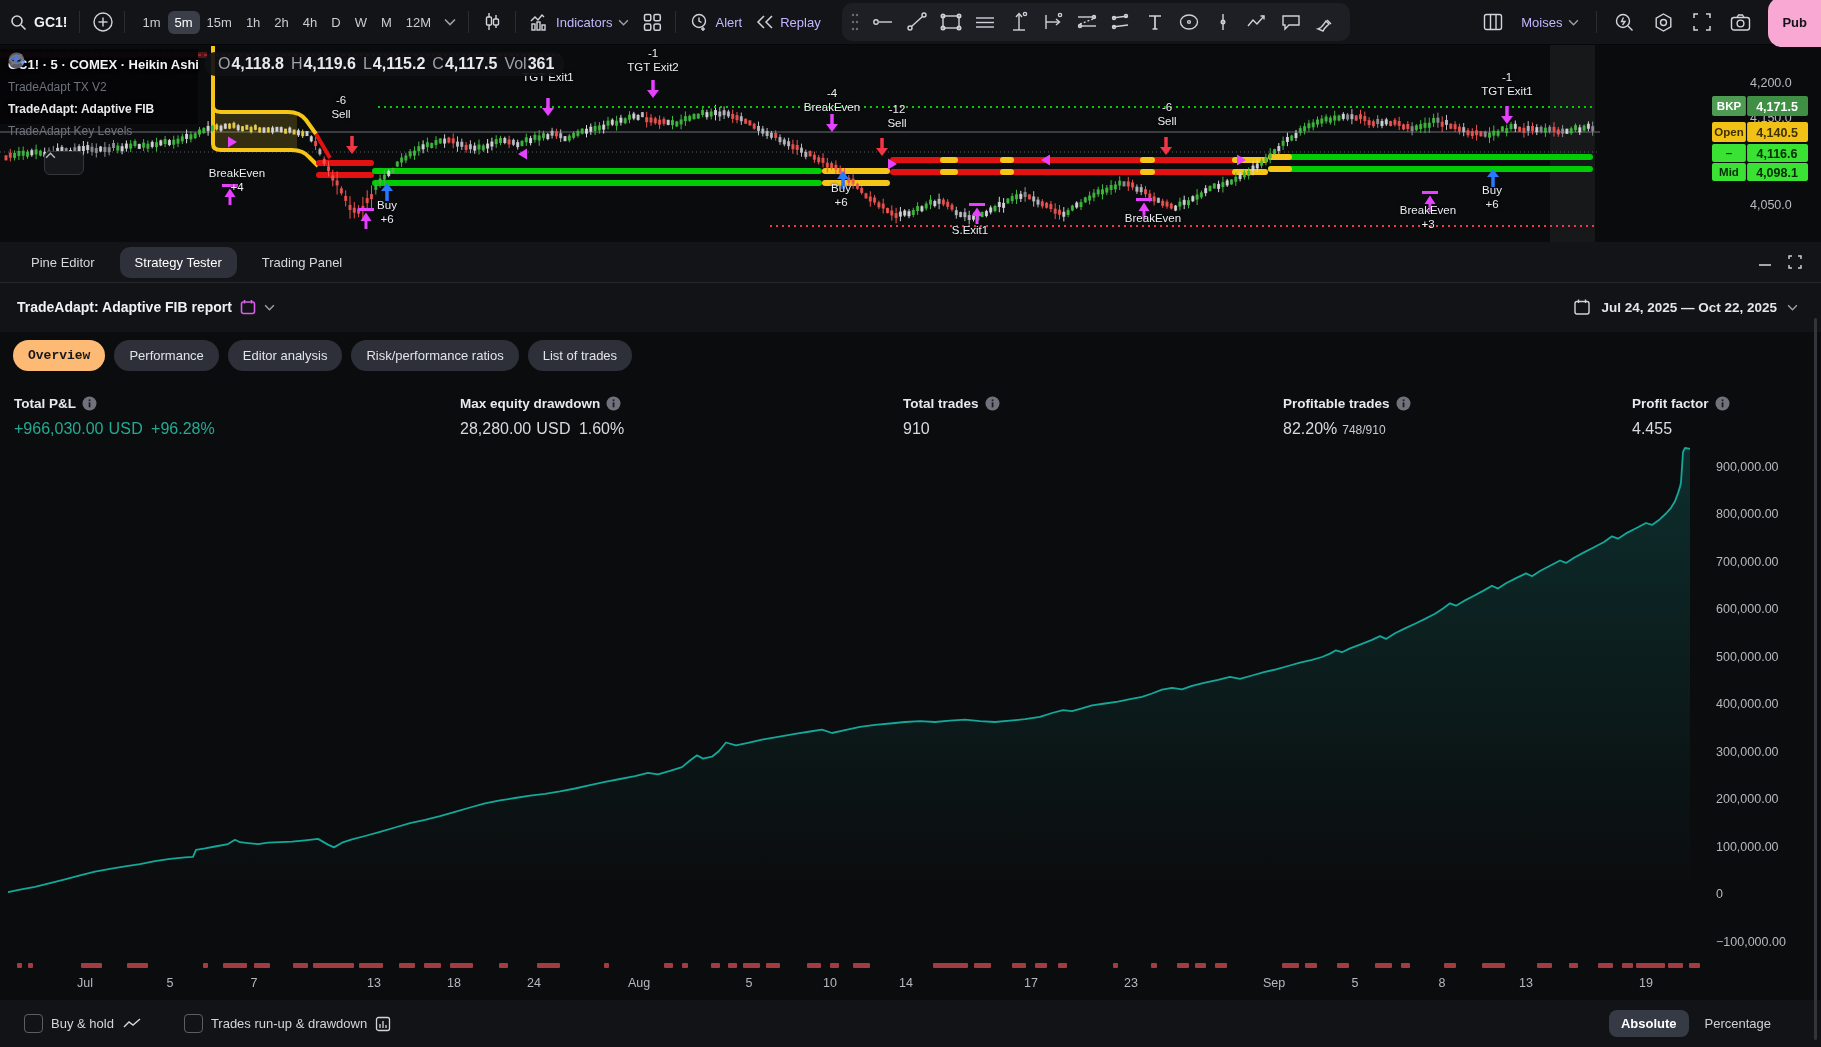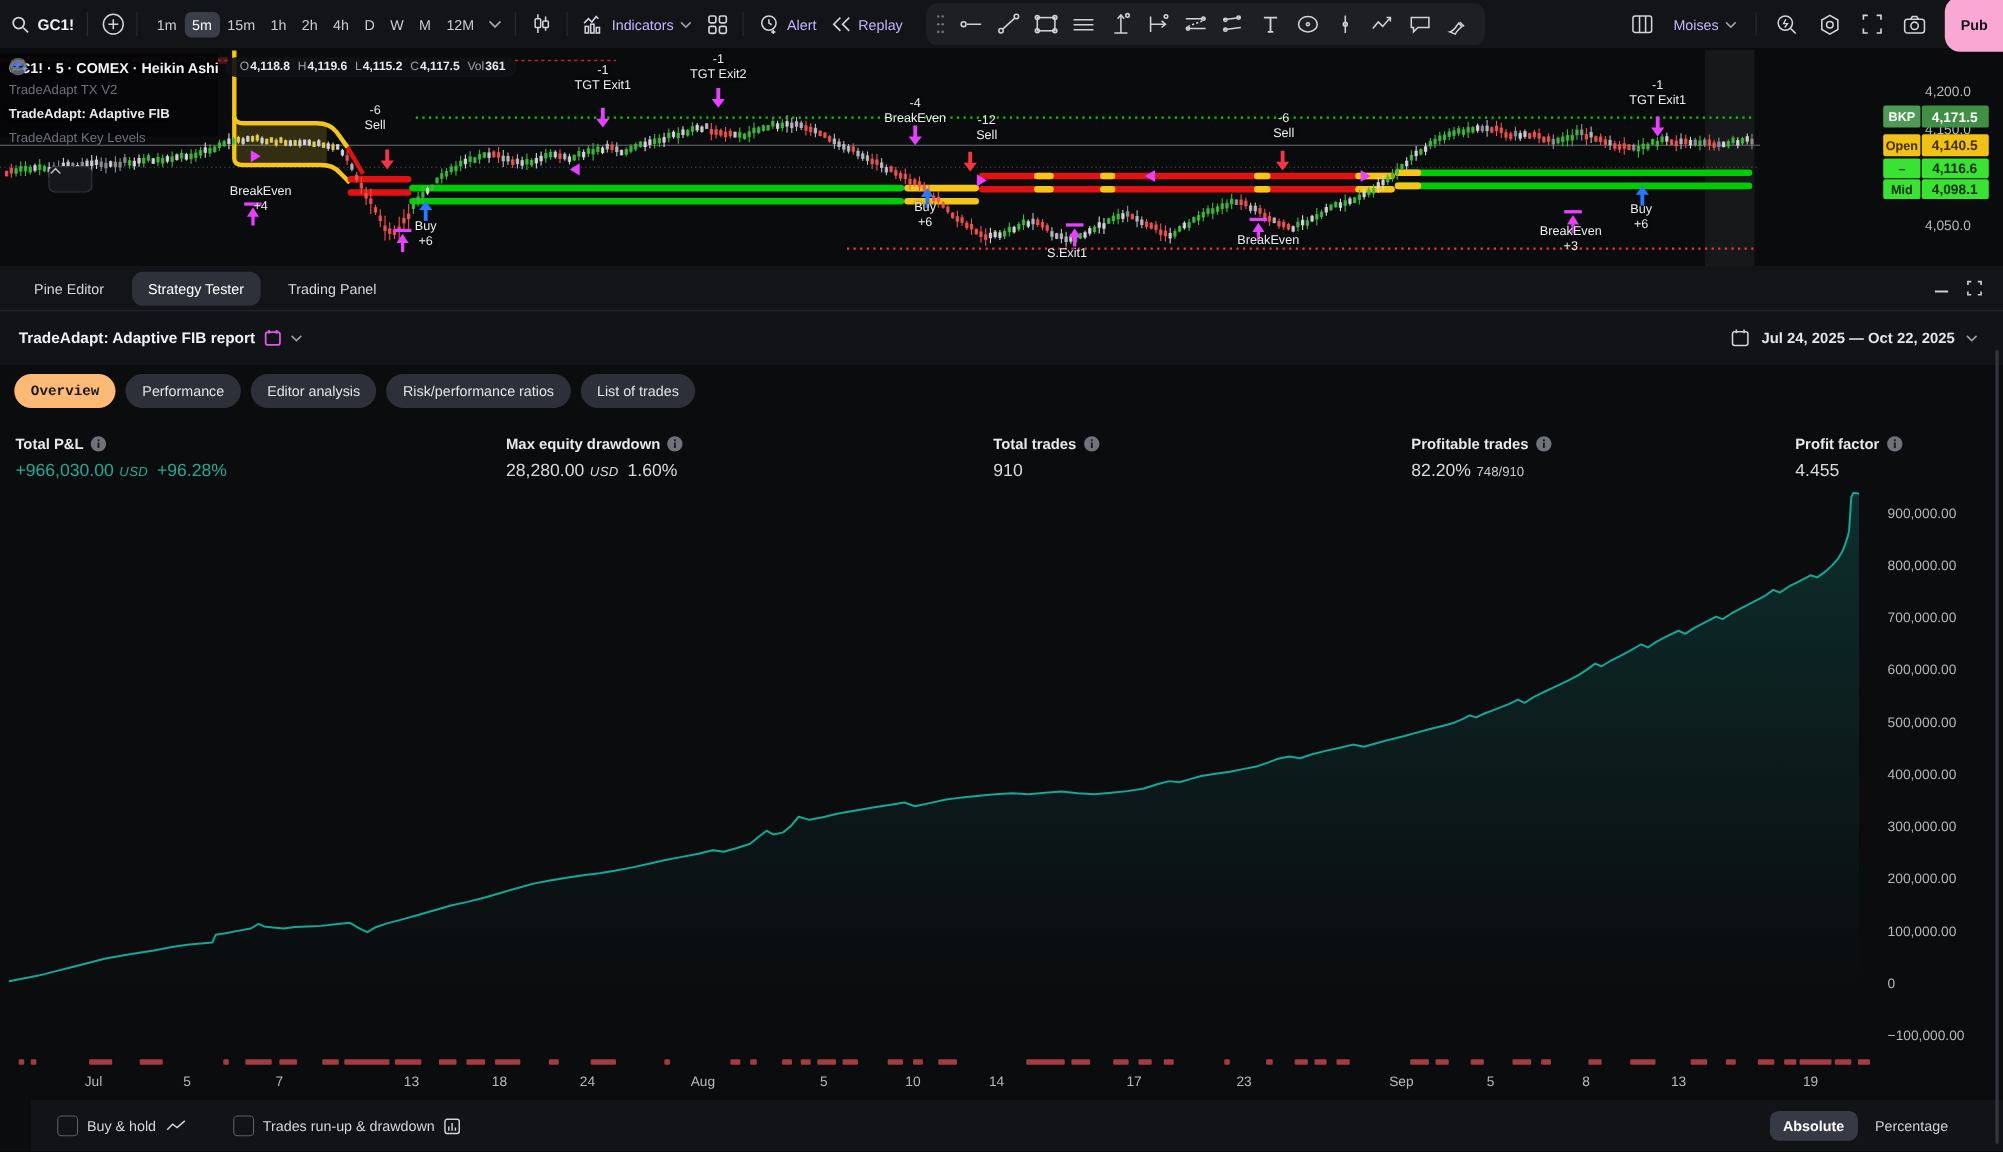--- a/index.html
+++ b/index.html
@@ -24,21 +24,21 @@
   .tb-right{margin-left:auto;display:flex;align-items:center;gap:4px;padding-right:0;}
   .publish{background:#f9a8d4;color:#131418;font-weight:bold;font-size:13px;height:28px;
            display:flex;align-items:center;padding:11px 14px;border-radius:14px 0 0 14px;margin-left:6px;}
   
   .chart-pane{position:absolute;top:44px;left:0;width:1821px;height:198px;background:#0a0b0d;border-bottom:1px solid #26272c;}
   .chart-pane svg{position:absolute;top:0;left:0;}
   .legend{position:absolute;top:8px;left:8px;z-index:5;}
   .legend-title-row{display:flex;align-items:center;gap:6px;}
   .legend-title{font-size:13px;font-weight:bold;color:#f2f3f5;text-shadow:0 0 4px #000,0 0 2px #000;}
   .ohlc-chip{display:flex;align-items:center;gap:7px;background:rgba(16,17,20,.92);border-radius:10px;
-             padding:3px 10px 3px 6px;font-size:11px;color:#e8e9ec;}
+             padding:3px 10px 3px 6px;font-size:16px;color:#e8e9ec;}
   .ohlc-chip b{font-weight:bold;}
   .ohlc-l{color:#9ea1a9;margin-right:1px;}
   .legend-row{display:flex;align-items:center;gap:7px;font-size:12px;height:22px;color:#6f727c;}
   .legend-row.visible-ind{color:#e8e9ec;font-weight:bold;text-shadow:0 0 4px #000,0 0 2px #000;}
   .collapse-btn{position:absolute;top:107px;left:44px;width:38px;height:22px;background:#16171b;
                 border:1px solid #34363e;border-radius:6px;display:flex;align-items:center;justify-content:center;z-index:5;cursor:pointer;}
   
   .panel-tabs{position:absolute;top:242px;left:0;right:0;height:40px;background:#131418;
               border-bottom:1px solid #26272c;display:flex;align-items:center;padding-left:16px;z-index:10;}
   .ptab{font-size:13px;color:#d6d7db;padding:8px 15px;border-radius:10px;cursor:pointer;white-space:nowrap;}
@@ -49,28 +49,28 @@
   .report-title{font-size:14px;font-weight:bold;color:#f0f1f4;display:flex;align-items:center;gap:8px;}
   .date-range{margin-left:auto;display:flex;align-items:center;gap:10px;font-size:13.5px;color:#e4e5e9;cursor:pointer;font-weight:bold;}
   .pill-row{position:absolute;top:340px;left:13px;display:flex;gap:9px;z-index:10;}
   .pill{height:31px;display:flex;align-items:center;padding:0 15px;border-radius:16px;background:#2d3039;
         color:#e2e3e7;font-size:13px;cursor:pointer;white-space:nowrap;}
   .pill.active{background:#fdba74;color:#17181c;font-weight:bold;font-family:Liberation Mono, monospace;}
   .stats{position:absolute;top:396px;left:0;right:0;height:62px;z-index:10;}
   .stat{position:absolute;top:0;}
   .stat-label{display:flex;align-items:center;gap:6px;font-size:13.5px;font-weight:bold;color:#e8e9ed;}
   .stat-value{margin-top:9px;font-size:16px;color:#d9dade;display:flex;align-items:baseline;gap:5px;white-space:nowrap;}
-  .stat-value .unit{font-size:12px;letter-spacing:.3px;font-style:italic;}
+  .stat-value .unit{font-size:16px;letter-spacing:.3px;}
   .stat-value .extra2{font-size:12px;color:#c9cbd1;}
   .stat-value.pos, .stat-value.pos .unit{color:#22ab94;}
   
   .equity-wrap{position:absolute;top:430px;left:0;width:1821px;height:570px;}
   
   .bottom-bar{position:absolute;top:1000px;left:0;right:0;height:47px;display:flex;align-items:center;
-              padding:0 38px 0 24px;background:#121317;z-index:10;margin-left:28px;}
+              padding:0 38px 0 24px;background:#121317;z-index:10;}
   .chk-item{display:flex;align-items:center;gap:8px;margin-right:42px;font-size:13px;color:#d4d5d9;cursor:pointer;}
   .chk-box{width:17px;height:17px;border:1.5px solid #5a5e68;border-radius:4px;background:transparent;flex:none;}
   .mode-switch{margin-left:auto;display:flex;align-items:center;gap:4px;}
   .mode{font-size:13px;color:#cfd0d4;padding:6px 12px;border-radius:8px;cursor:pointer;}
   .mode.active{background:#363a45;color:#fff;font-weight:bold;}
   .scrollbar{position:absolute;top:318px;right:4px;width:3px;height:722px;background:#33353b;border-radius:2px;z-index:30;}
   text{font-family:"Liberation Sans",sans-serif;}
 </style>
 </head>
 <body>

